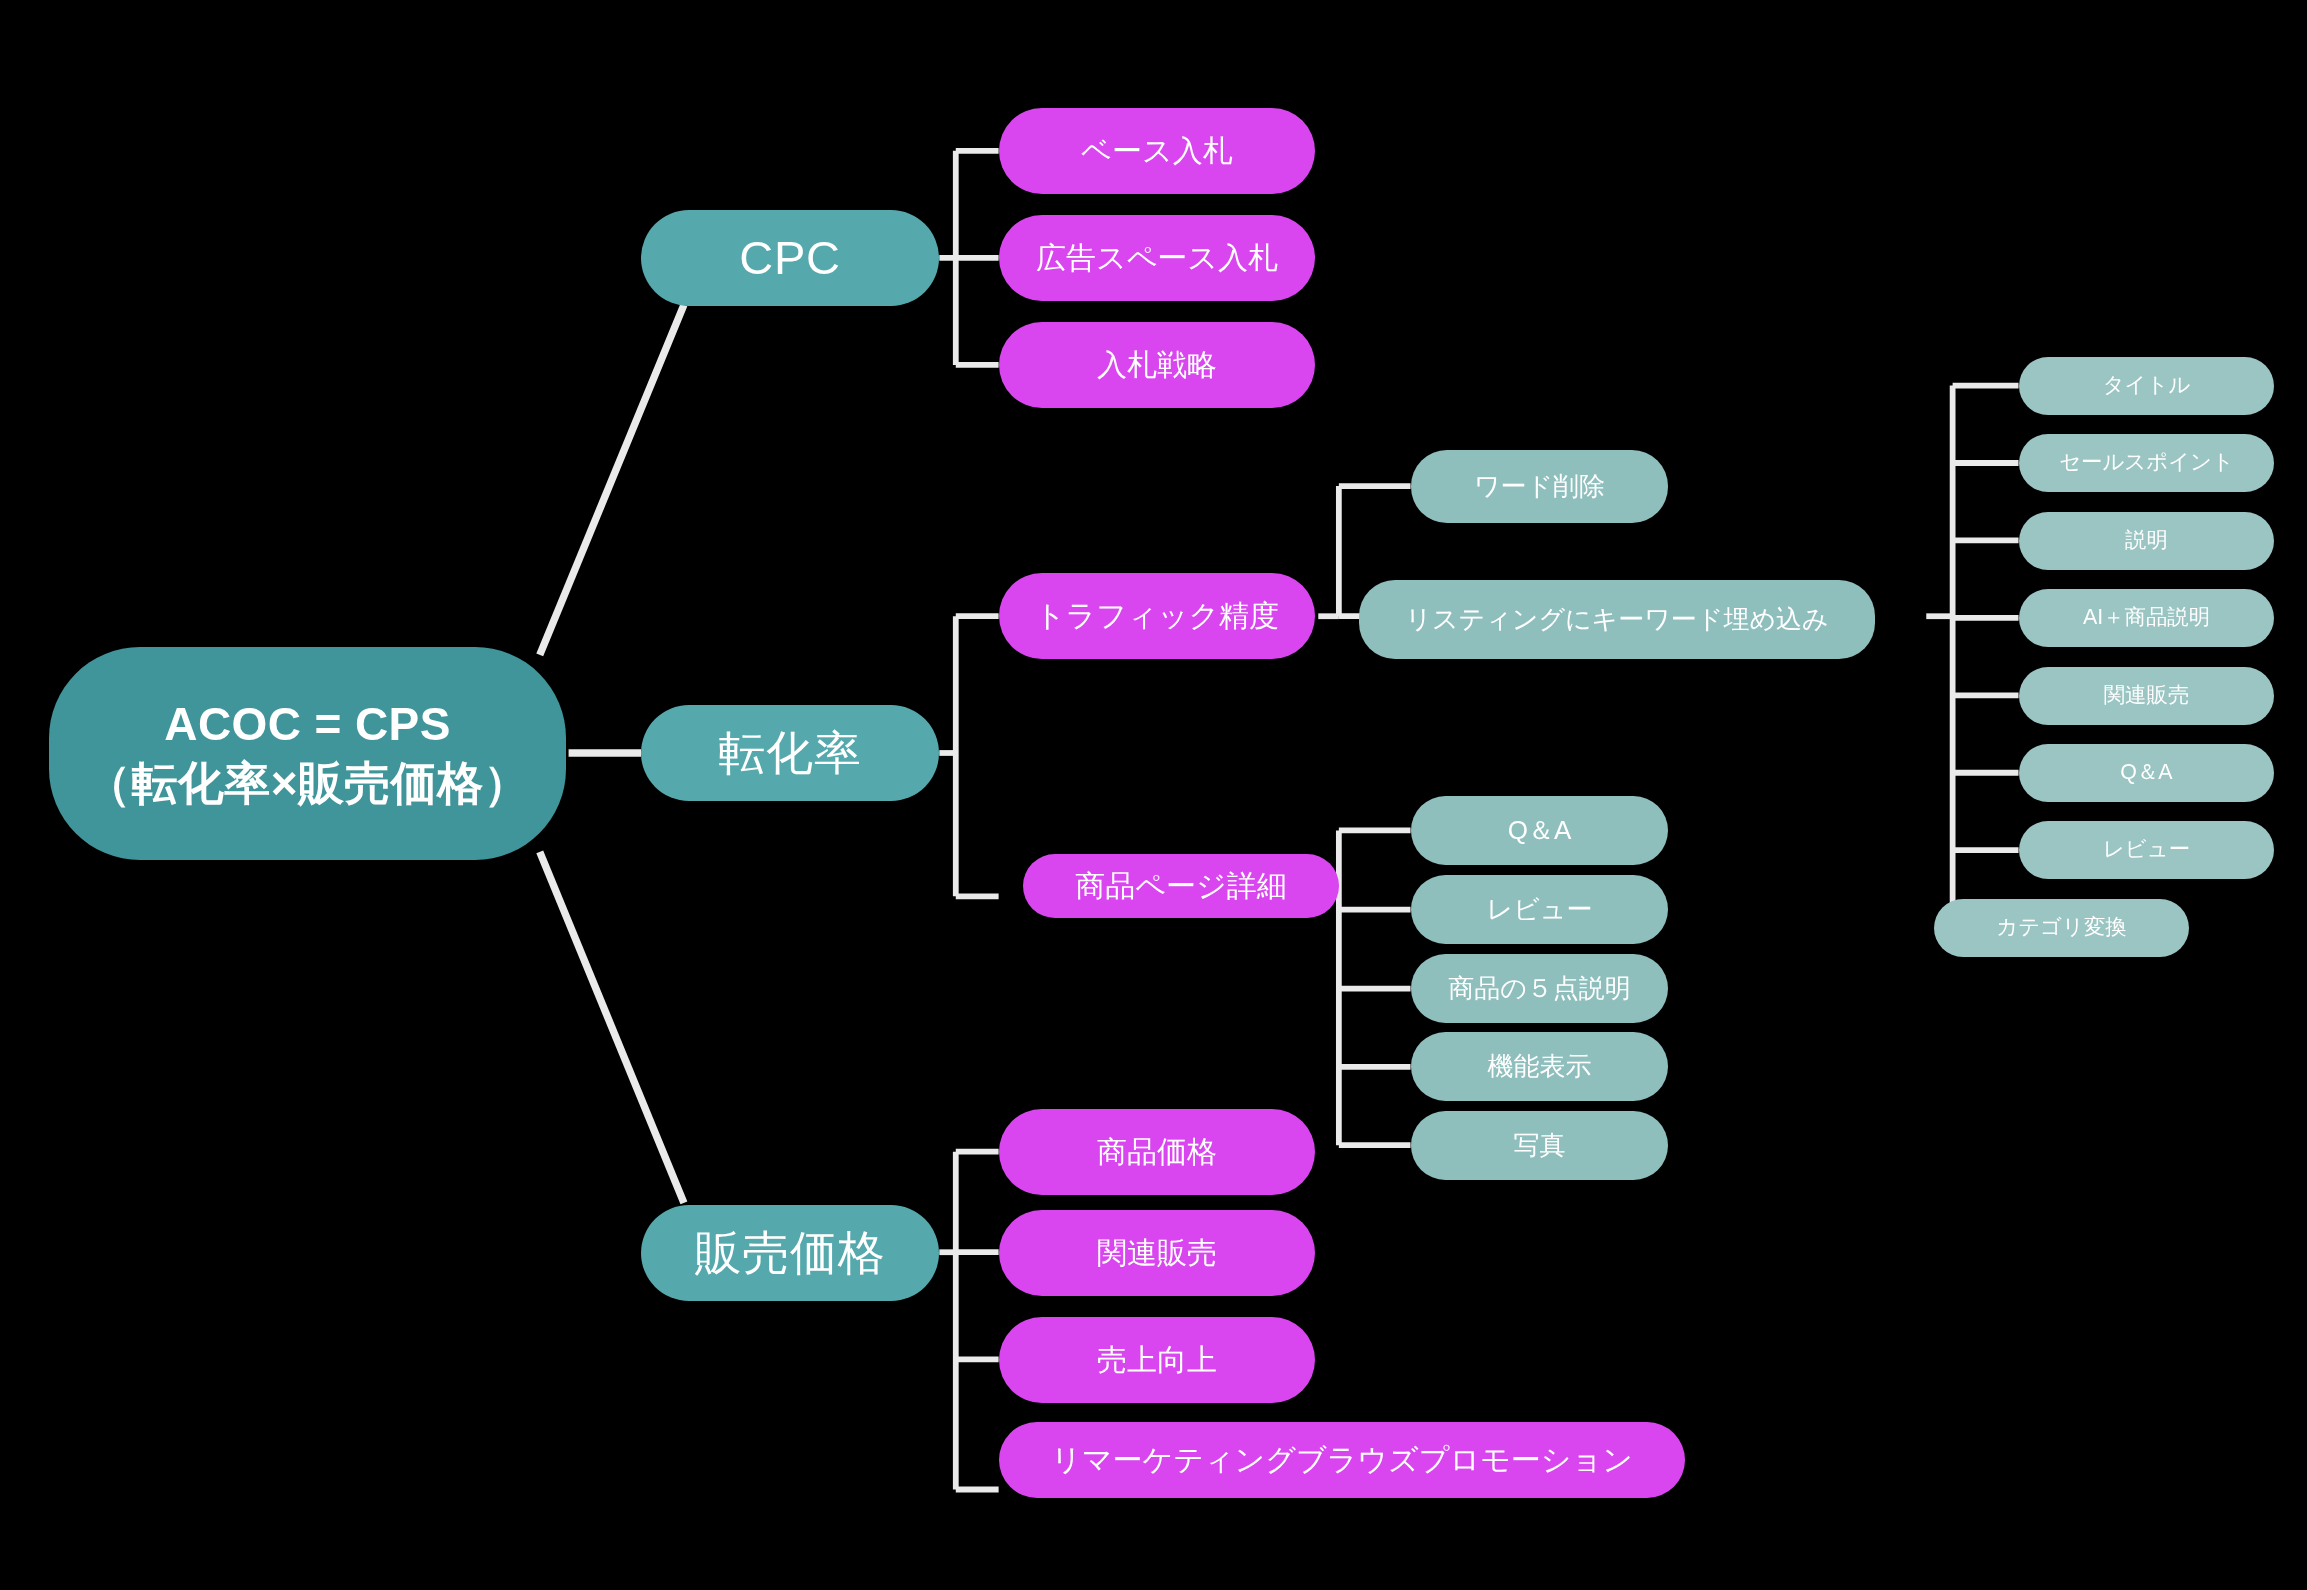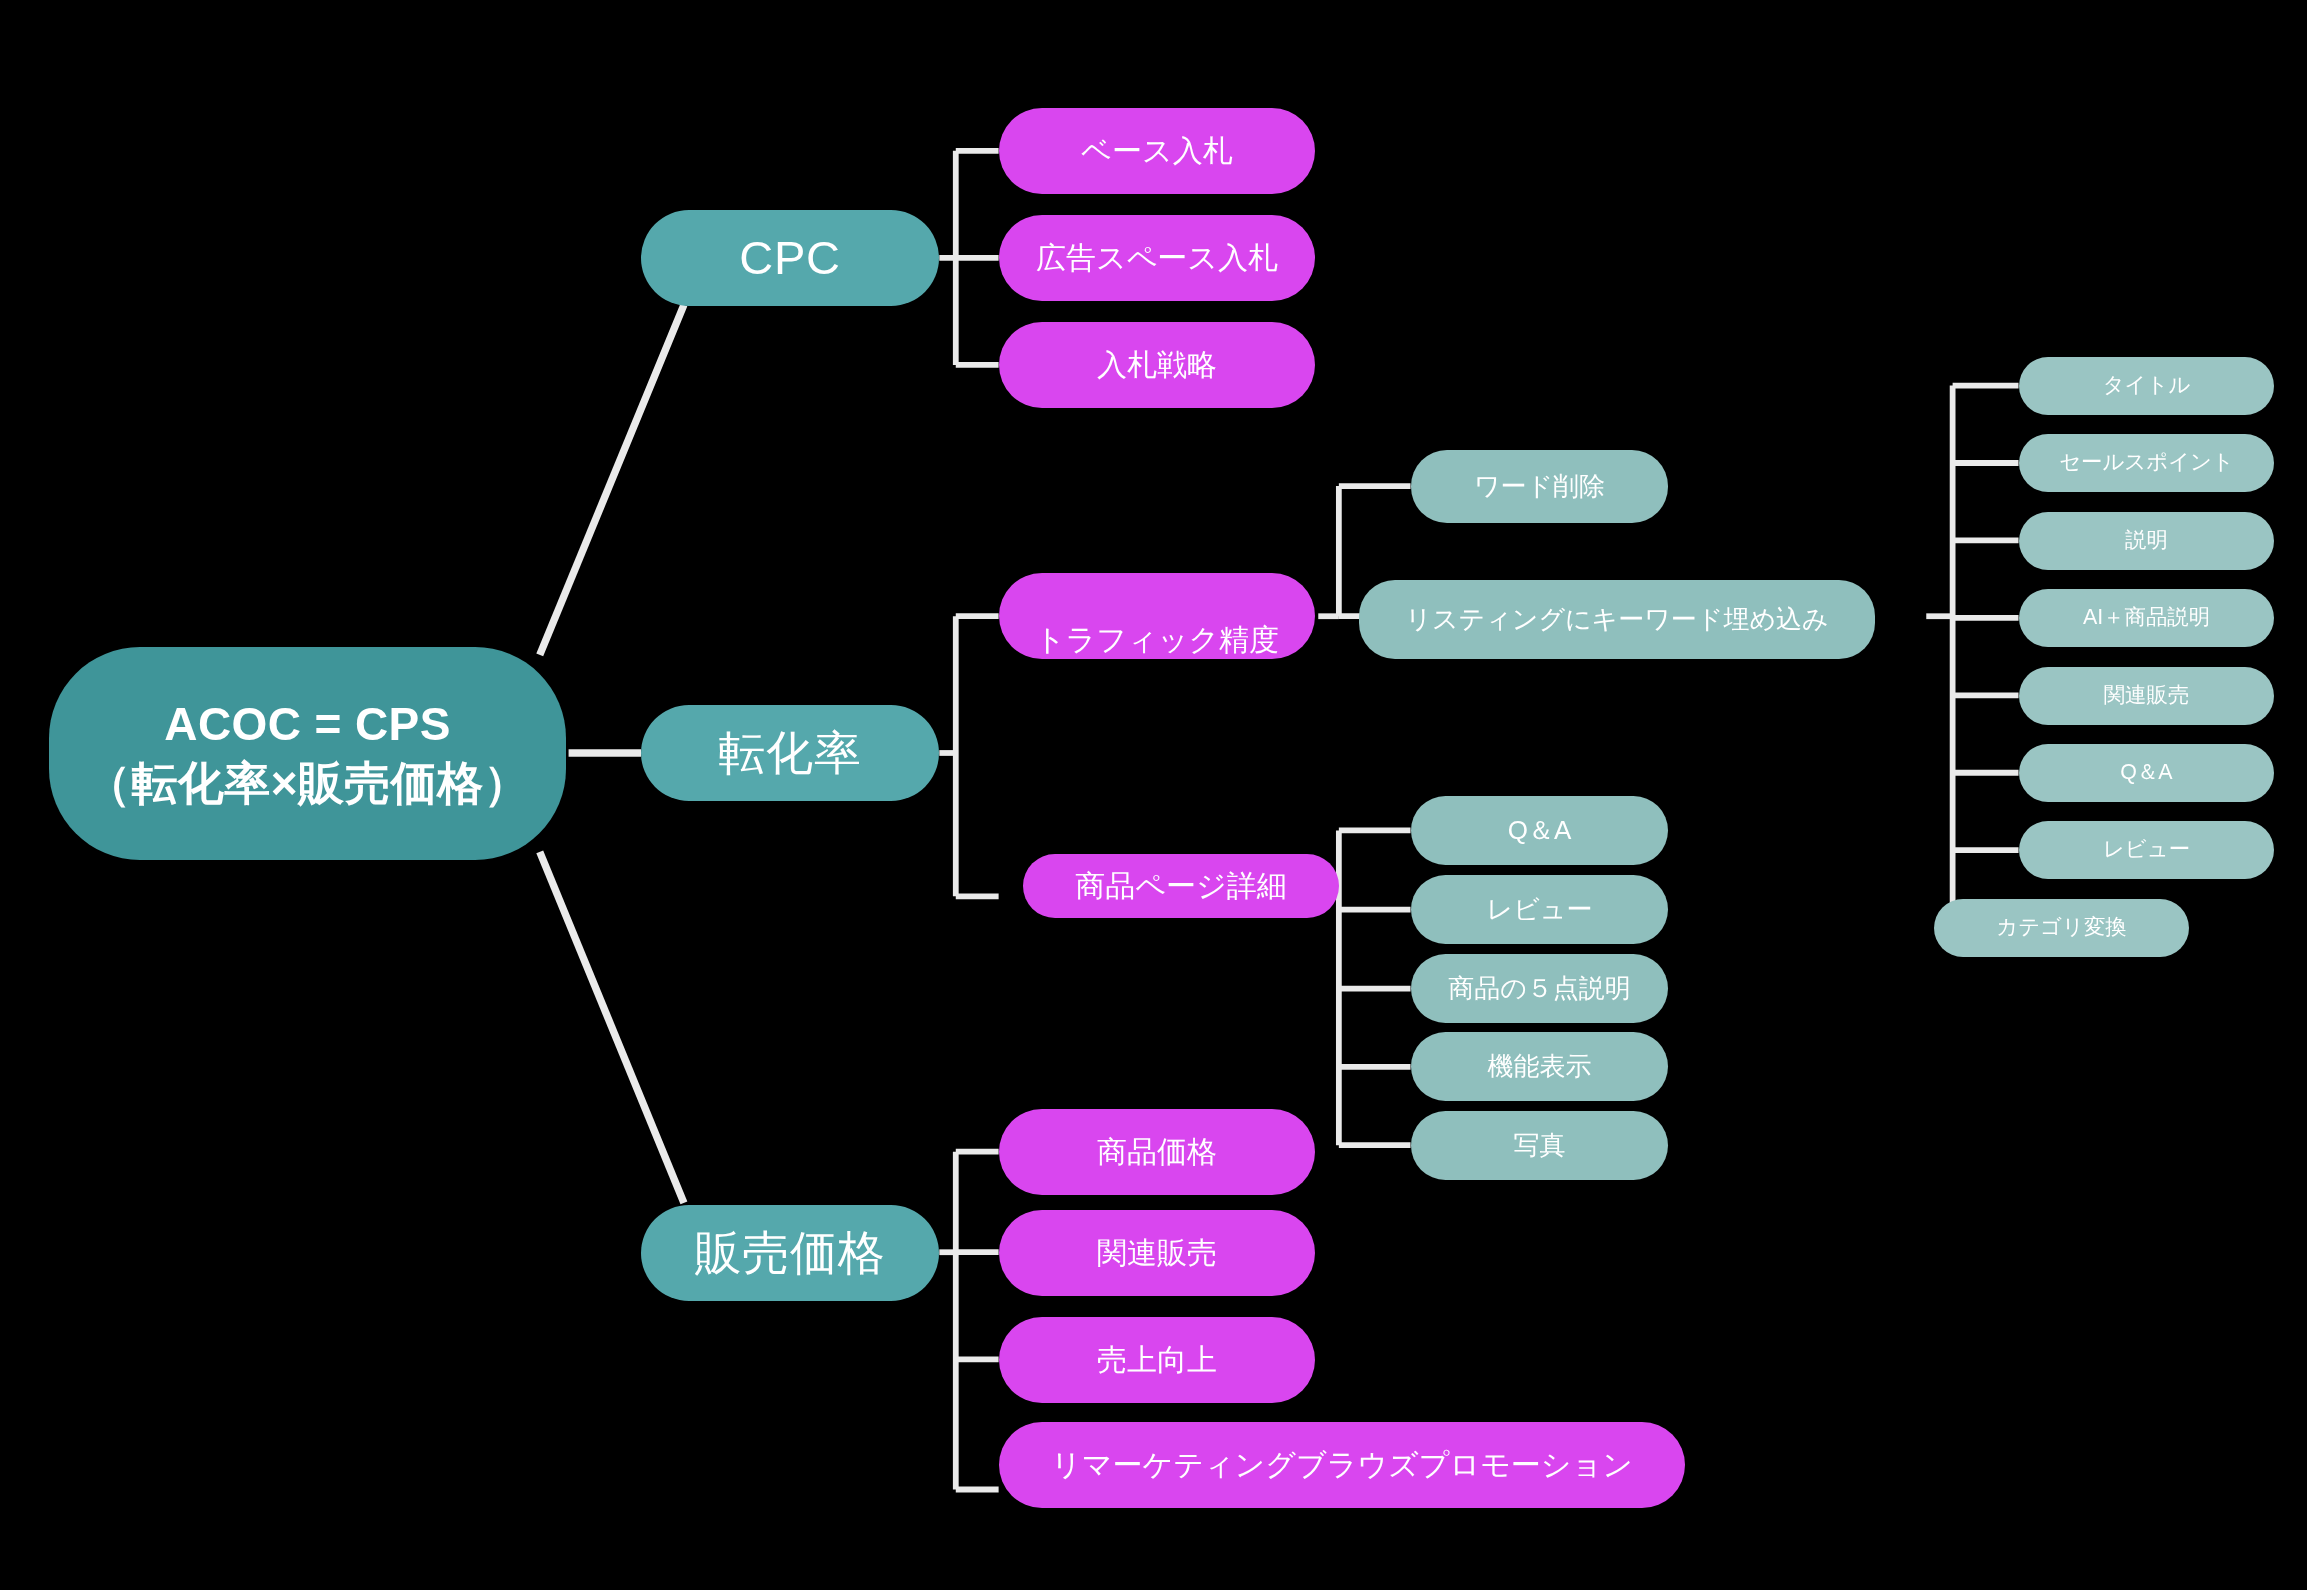--- a/index.html
+++ b/index.html
@@ -153,21 +153,21 @@
   <div class="node lvl2" style="left:999px; top:108px; width:316px; height:86px;">
     <span>ベース入札</span>
   </div>
   <div class="node lvl2" style="left:999px; top:215px; width:316px; height:86px;">
     <span>広告スペース入札</span>
   </div>
   <div class="node lvl2" style="left:999px; top:322px; width:316px; height:86px;">
     <span>入札戦略</span>
   </div>
 
-  <div class="node lvl2" style="left:999px; top:573px; width:316px; height:86px;align-items:flex-end;">
+  <div class="node lvl2" style="left:999px; top:573px; width:316px; height:86px;">
     <span>トラフィック精度</span>
   </div>
   <div class="node lvl2" style="left:1023px; top:854px; width:316px; height:64px;">
     <span>商品ページ詳細</span>
   </div>
 
   <div class="node lvl3" style="left:1411px; top:450px; width:257px; height:73px;">
     <span>ワード削除</span>
   </div>
   <div class="node lvl3" style="left:1359px; top:580px; width:516px; height:79px;">
@@ -217,18 +217,18 @@
 
   <div class="node lvl2" style="left:999px; top:1109px; width:316px; height:86px;">
     <span>商品価格</span>
   </div>
   <div class="node lvl2" style="left:999px; top:1317px; width:316px; height:86px;">
     <span>売上向上</span>
   </div>
   <div class="node lvl2" style="left:999px; top:1210px; width:316px; height:86px;">
     <span>関連販売</span>
   </div>
-  <div class="node lvl2" style="left:999px; top:1422px; width:686px; height:86px;">
+  <div class="node lvl2" style="left:999px; top:1422px; width:686px; height:76px;">
     <span>リマーケティングブラウズプロモーション</span>
   </div>
 
 </div>
 
 
 </body></html>

